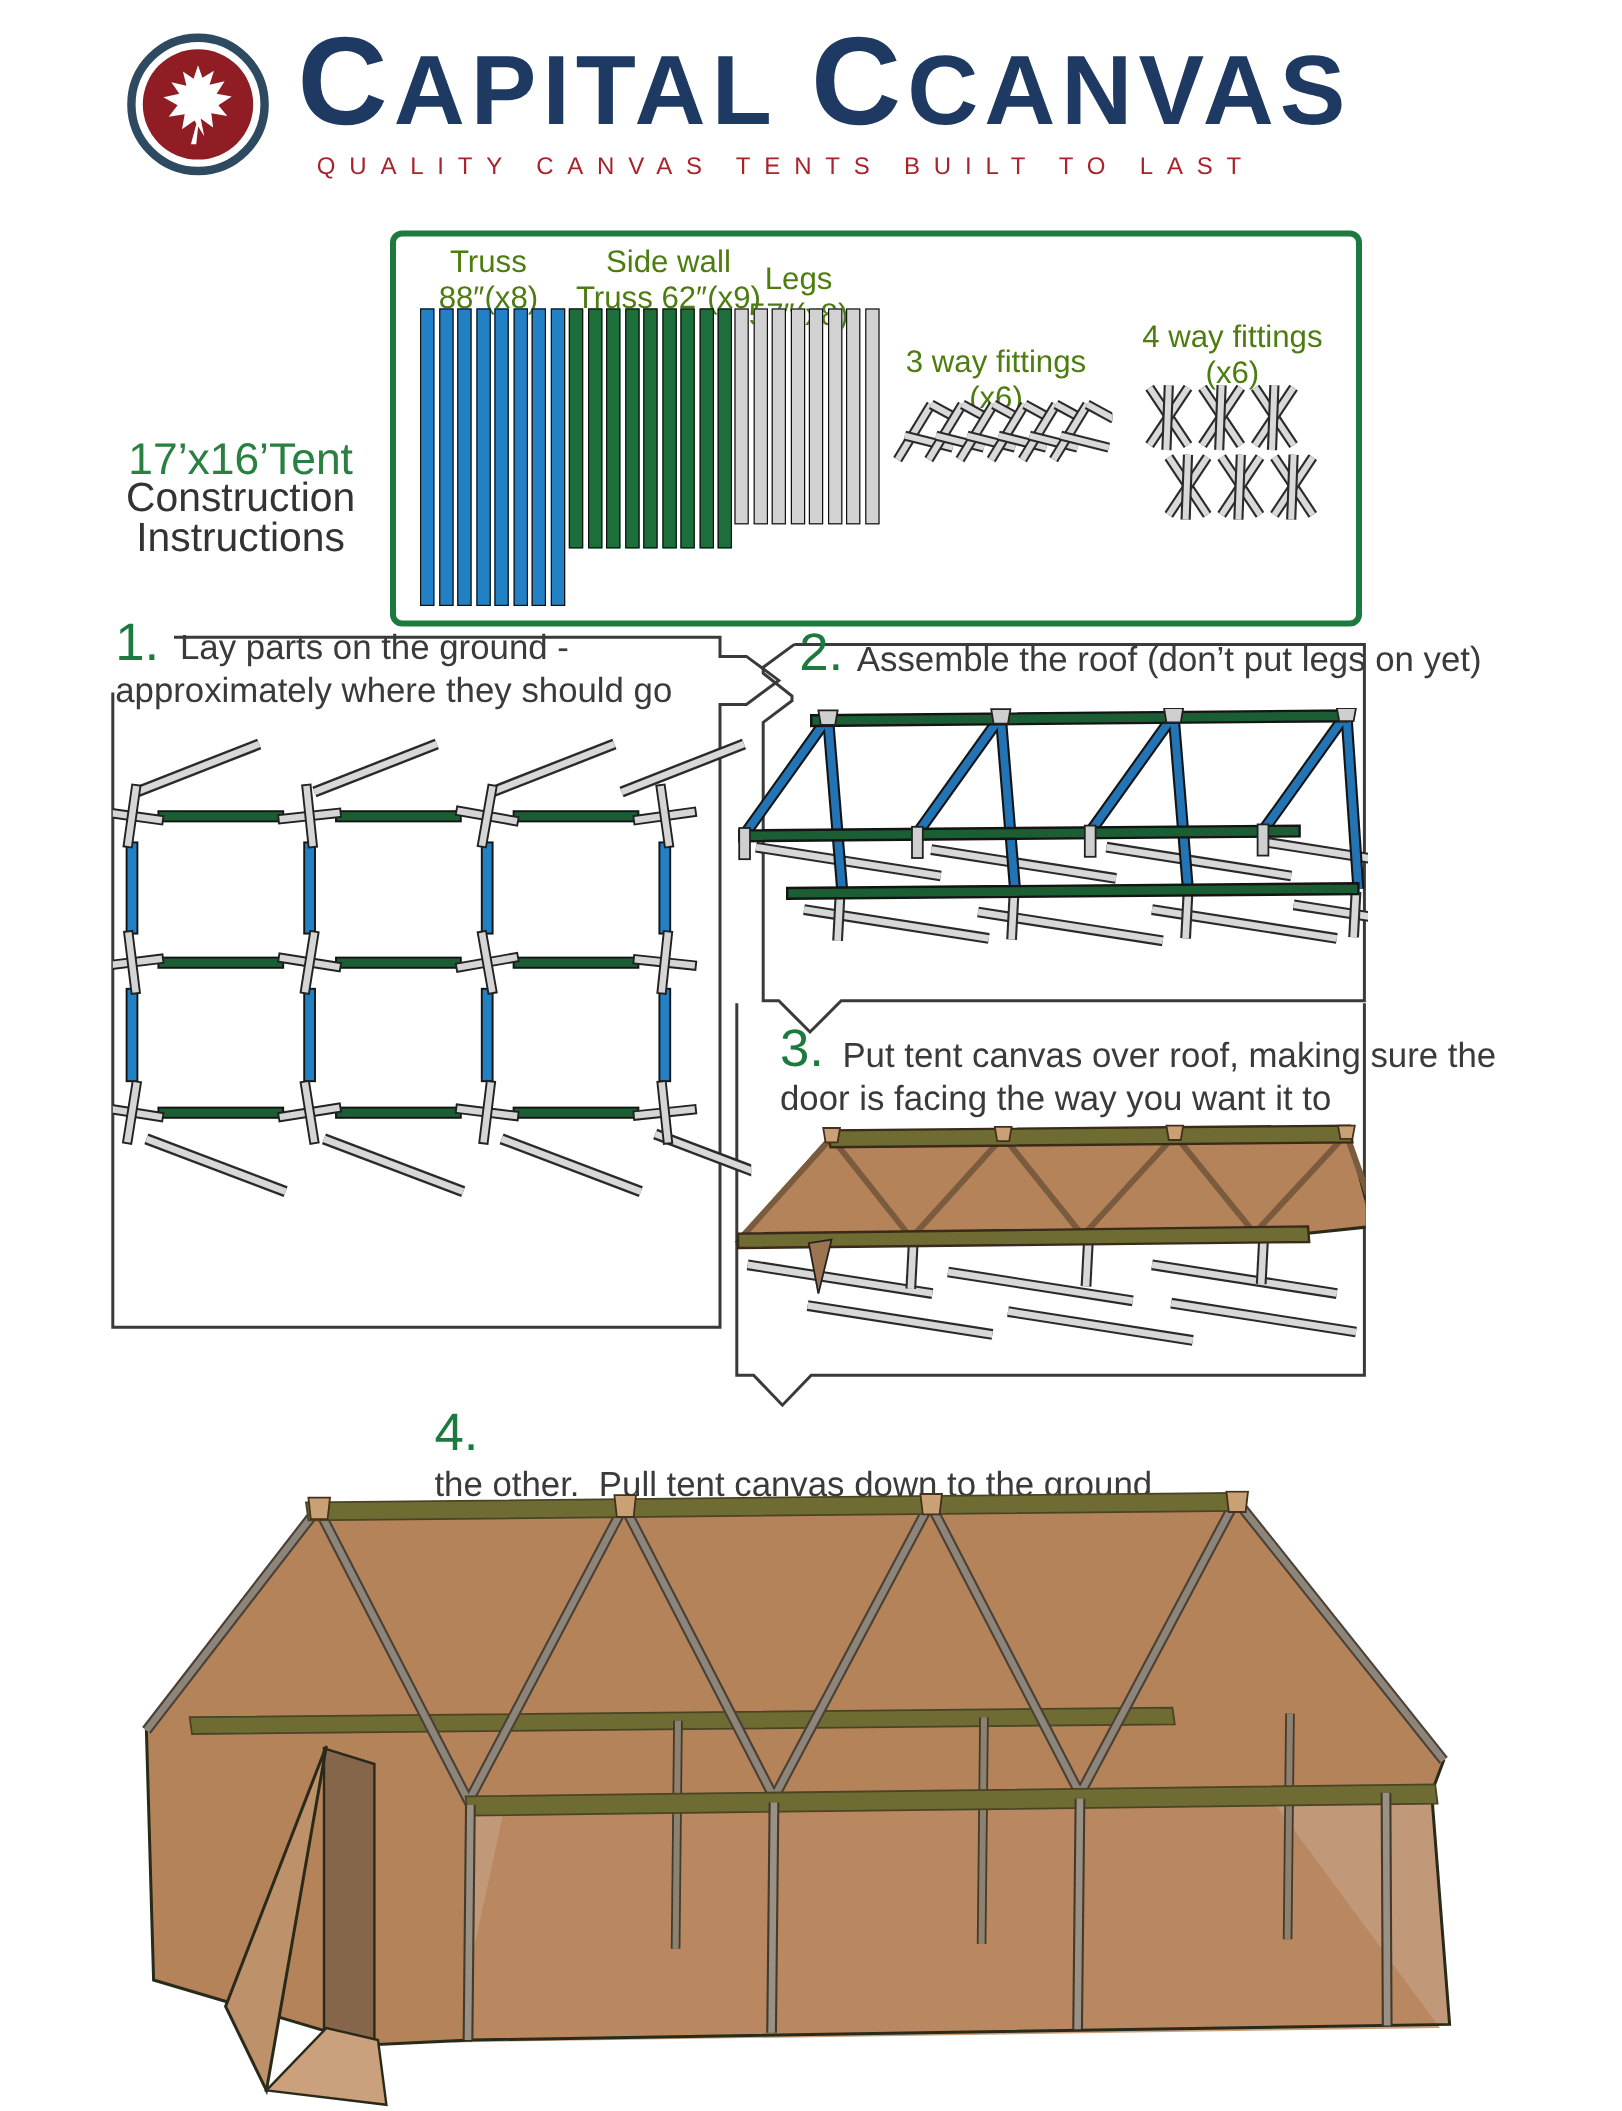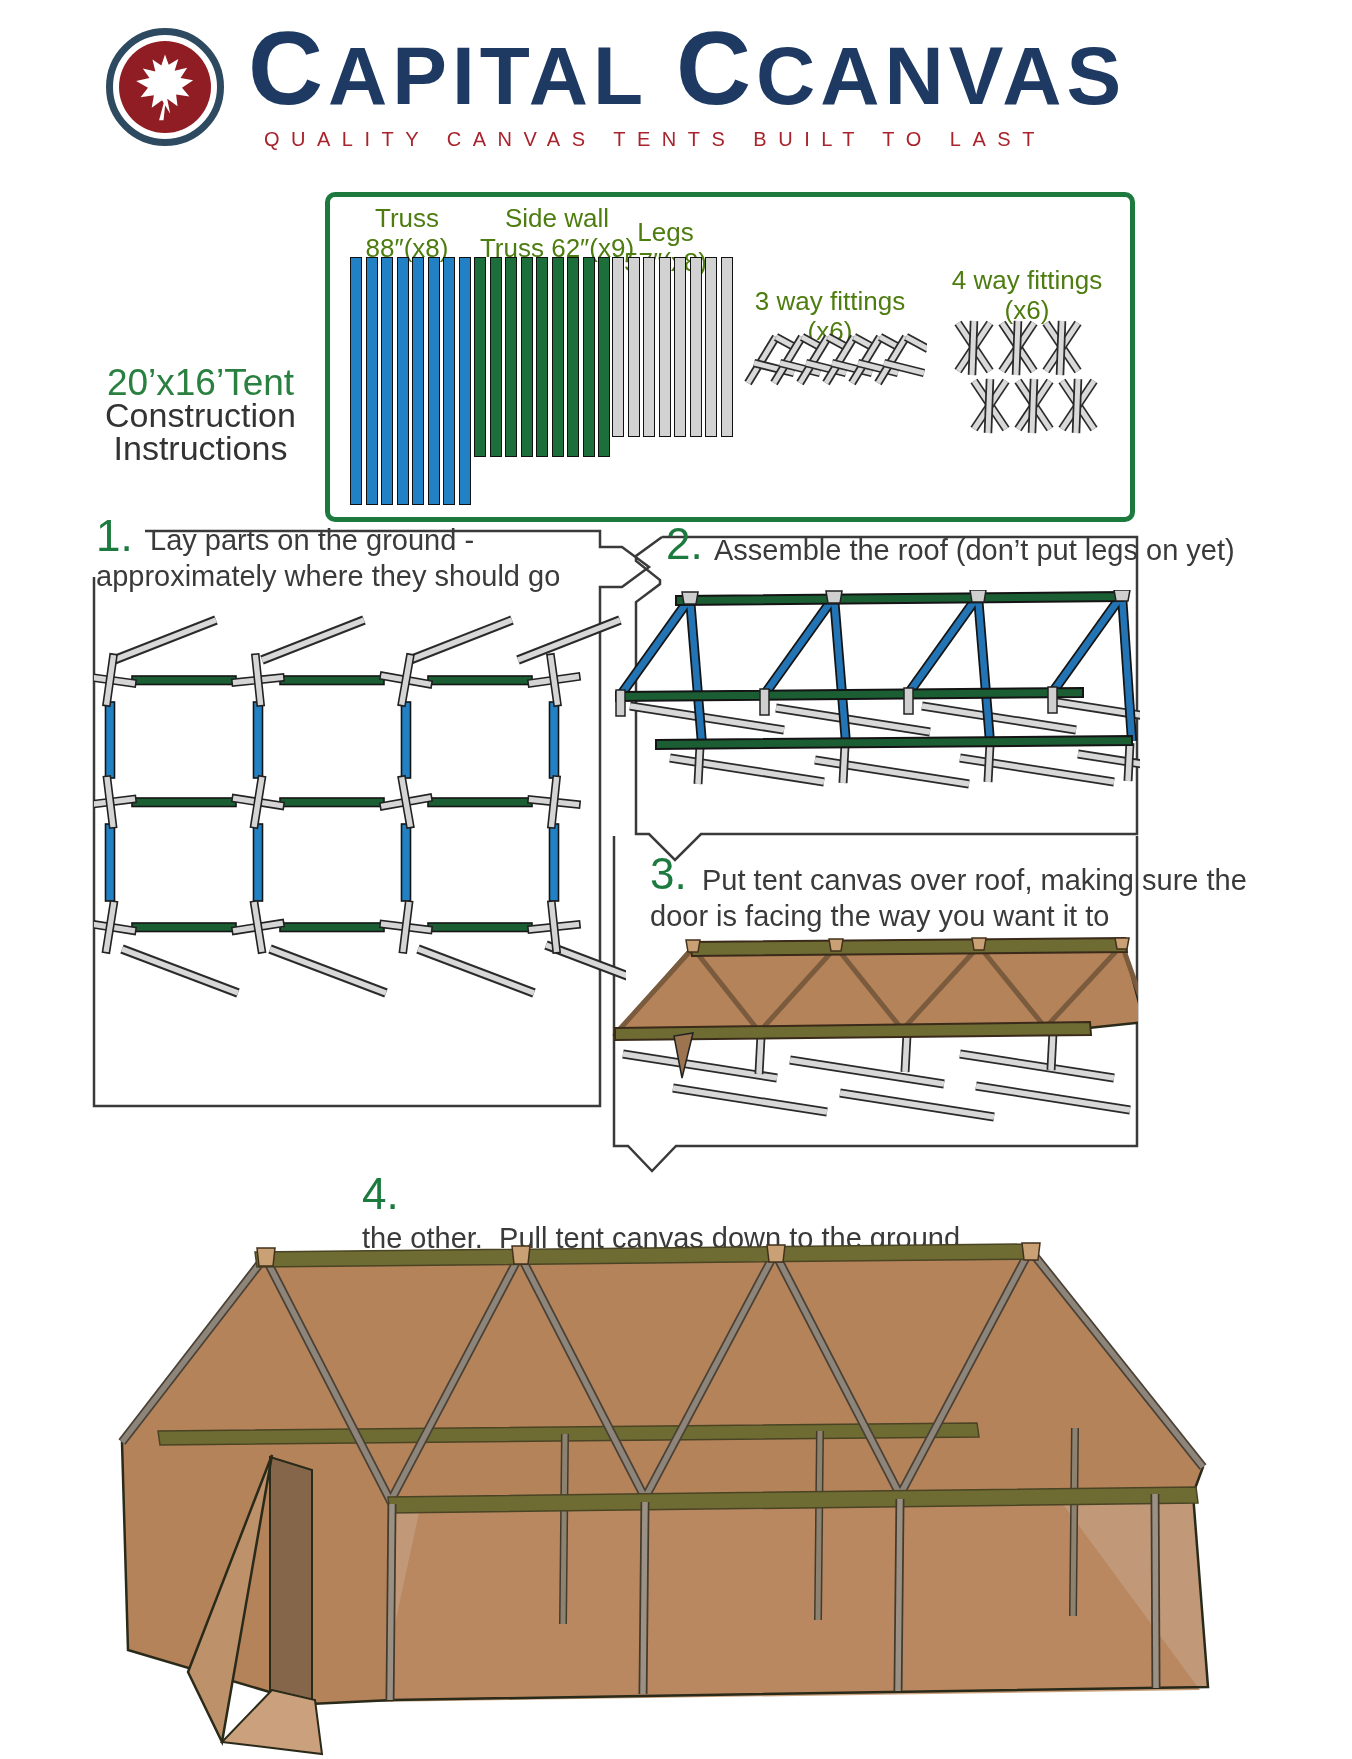--- a/index.html
+++ b/index.html
@@ -177,21 +177,21 @@
         <line x1="110" y1="62" x2="142" y2="110" stroke="#2a2a2a" stroke-width="8.5"></line>
         <line x1="110" y1="62" x2="142" y2="110" stroke="#d9d9d9" stroke-width="5"></line>
         <line x1="142" y1="62" x2="110" y2="110" stroke="#2a2a2a" stroke-width="8.5"></line>
         <line x1="142" y1="62" x2="110" y2="110" stroke="#d9d9d9" stroke-width="5"></line>
         <line x1="126" y1="60" x2="124" y2="114" stroke="#2a2a2a" stroke-width="8.5"></line>
         <line x1="126" y1="60" x2="124" y2="114" stroke="#d9d9d9" stroke-width="5"></line>
       </svg>
   </div>
 
   <div class="abs" id="doc-title">
-    <div class="t1">20’x16’Tent</div>
+    <div class="t1">17’x16’Tent</div>
     <div class="t2">Construction</div>
     <div class="t2">Instructions</div>
   </div>
 
   <svg class="abs" style="left:0;top:0;" width="1352" height="1759">
     <g fill="none" stroke="#3a3a3a" stroke-width="2.5">
       <path d="M145,531 H600 V547 H622 L649,567 L622,587 H600 V1106 H94 V577"></path>
       <path d="M662,537 H1137 V834 H701 L675,860 L649,834 H636 V602 L660,584 L660,580 L636,561 L636,556 L662,537"></path>
       <path d="M614,836 V1146 H628 L652,1171 L676,1146 H1137 V836"></path>
     </g>

